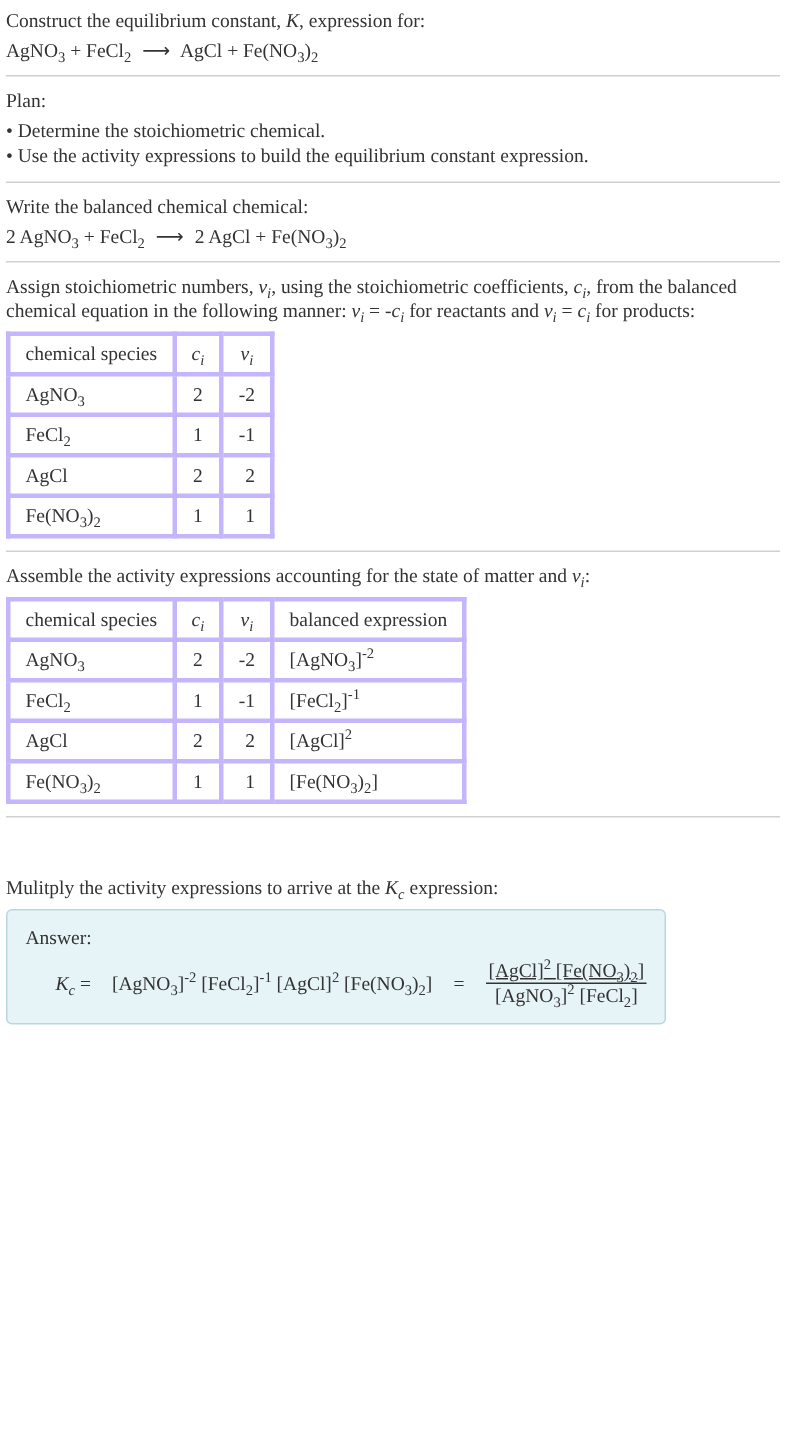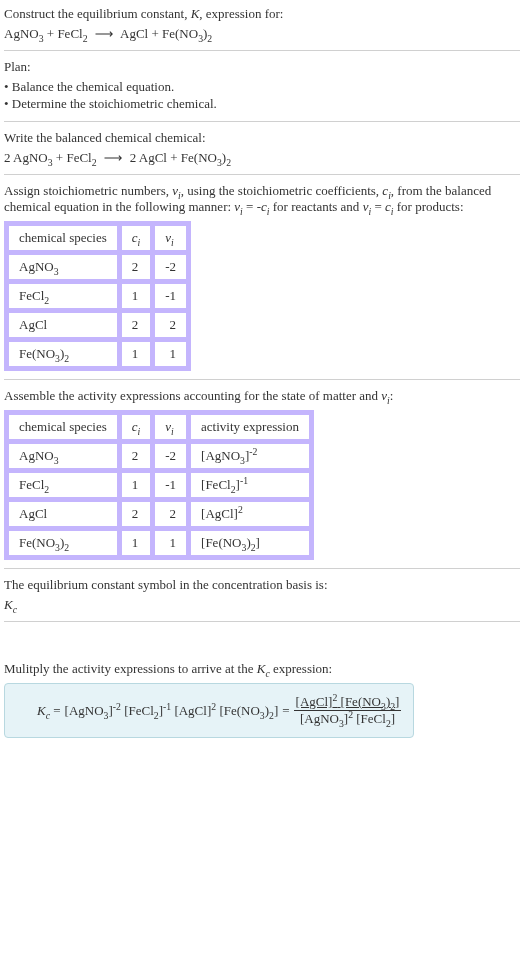--- a/index.html
+++ b/index.html
@@ -51,29 +51,30 @@
     padding: 0;
   }
   .plan-list div {
     margin: 1px 0;
   }
   table {
     border-collapse: collapse;
     margin-top: 6px;
   }
   th, td {
-    border: 5px solid #c4b5fd;
+    border: 3px solid #c4b5fd;
     padding: 4px 10px;
     text-align: left;
     font-weight: normal;
   }
   th {
     background: #fff;
   }
   td.center, th.center {
+    text-align: center;
   }
   td.right, th.right {
     text-align: right;
   }
   .answer-box {
     background: #e6f3f7;
     border: 1px solid #b8d8e0;
     border-radius: 4px;
     padding: 10px 12px;
     margin-top: 6px;
@@ -94,21 +95,21 @@
     text-decoration: underline;
   }
   .frac .den {
     display: block;
     padding: 0 2px;
   }
   .kc-expr {
     display: flex;
     align-items: center;
     flex-wrap: nowrap;
-    gap: 4px;
+    gap: 14px;
     padding-left: 20px;
     justify-content: center;
   }
 </style>
 </head>
 <body>
 
 <div class="container">
 
   <div class="section">
@@ -118,22 +119,22 @@
     <div class="equation">
       <span>AgNO</span><span class="sub">3</span><span> + </span><span>FeCl</span><span class="sub">2</span>
       <span class="arrow">⟶</span>
       <span>AgCl</span><span> + </span><span>Fe(NO</span><span class="sub">3</span><span>)</span><span class="sub">2</span>
     </div>
   </div>
 
   <div class="section">
     <div>Plan:</div>
     <div class="plan-list">
-      <div>• Balance the chemical equation.</div>
       <div>• Determine the stoichiometric chemical.</div>
+      <div>• Use the activity expressions to build the equilibrium constant expression.</div>
     </div>
   </div>
 
   <div class="section">
     <div>Write the balanced chemical chemical:</div>
     <div class="equation">
       <span>2 </span><span>AgNO</span><span class="sub">3</span><span> + </span><span>FeCl</span><span class="sub">2</span>
       <span class="arrow">⟶</span>
       <span>2 </span><span>AgCl</span><span> + </span><span>Fe(NO</span><span class="sub">3</span><span>)</span><span class="sub">2</span>
     </div>
@@ -177,21 +178,21 @@
   <div class="section">
     <div>
       <span>Assemble the activity expressions accounting for the state of matter and </span><span class="italic">ν</span><span class="sub italic">i</span><span>:</span>
     </div>
     <table>
       <tbody>
           <tr>
         <th>chemical species</th>
         <th class="center"><span class="italic">c</span><span class="sub italic">i</span></th>
         <th class="center"><span class="italic">ν</span><span class="sub italic">i</span></th>
-        <th>activity expression</th>
+        <th>balanced expression</th>
       </tr>
       <tr>
         <td><span>AgNO</span><span class="sub">3</span></td>
         <td class="center">2</td>
         <td class="right">-2</td>
         <td><span>[AgNO</span><span class="sub">3</span><span>]</span><span class="sup">-2</span></td>
       </tr>
       <tr>
         <td><span>FeCl</span><span class="sub">2</span></td>
         <td class="center">1</td>
@@ -207,32 +208,27 @@
       <tr>
         <td><span>Fe(NO</span><span class="sub">3</span><span>)</span><span class="sub">2</span></td>
         <td class="center">1</td>
         <td class="right">1</td>
         <td><span>[Fe(NO</span><span class="sub">3</span><span>)</span><span class="sub">2</span><span>]</span></td>
       </tr>
     </tbody>
       </table>
   </div>
 
-  <div class="section">
-    <div>The equilibrium constant symbol in the concentration basis is:</div>
-    <div class="equation">
-      <span class="italic">K</span><span class="sub italic">c</span>
-    </div>
-  </div>
 
   <div class="section">
     <div>
       <span>Mulitply the activity expressions to arrive at the </span><span class="italic">K</span><span class="sub italic">c</span><span> expression:</span>
     </div>
     <div class="answer-box">
+      <div class="answer-label">Answer:</div>
       <div class="kc-expr">
         <span><span class="italic">K</span><span class="sub italic">c</span><span> = </span></span>
         <span>
           <span>[AgNO</span><span class="sub">3</span><span>]</span><span class="sup">-2</span>
           <span>[FeCl</span><span class="sub">2</span><span>]</span><span class="sup">-1</span>
           <span>[AgCl]</span><span class="sup">2</span>
           <span>[Fe(NO</span><span class="sub">3</span><span>)</span><span class="sub">2</span><span>]</span>
         </span>
         <span> = </span>
         <span class="frac">

